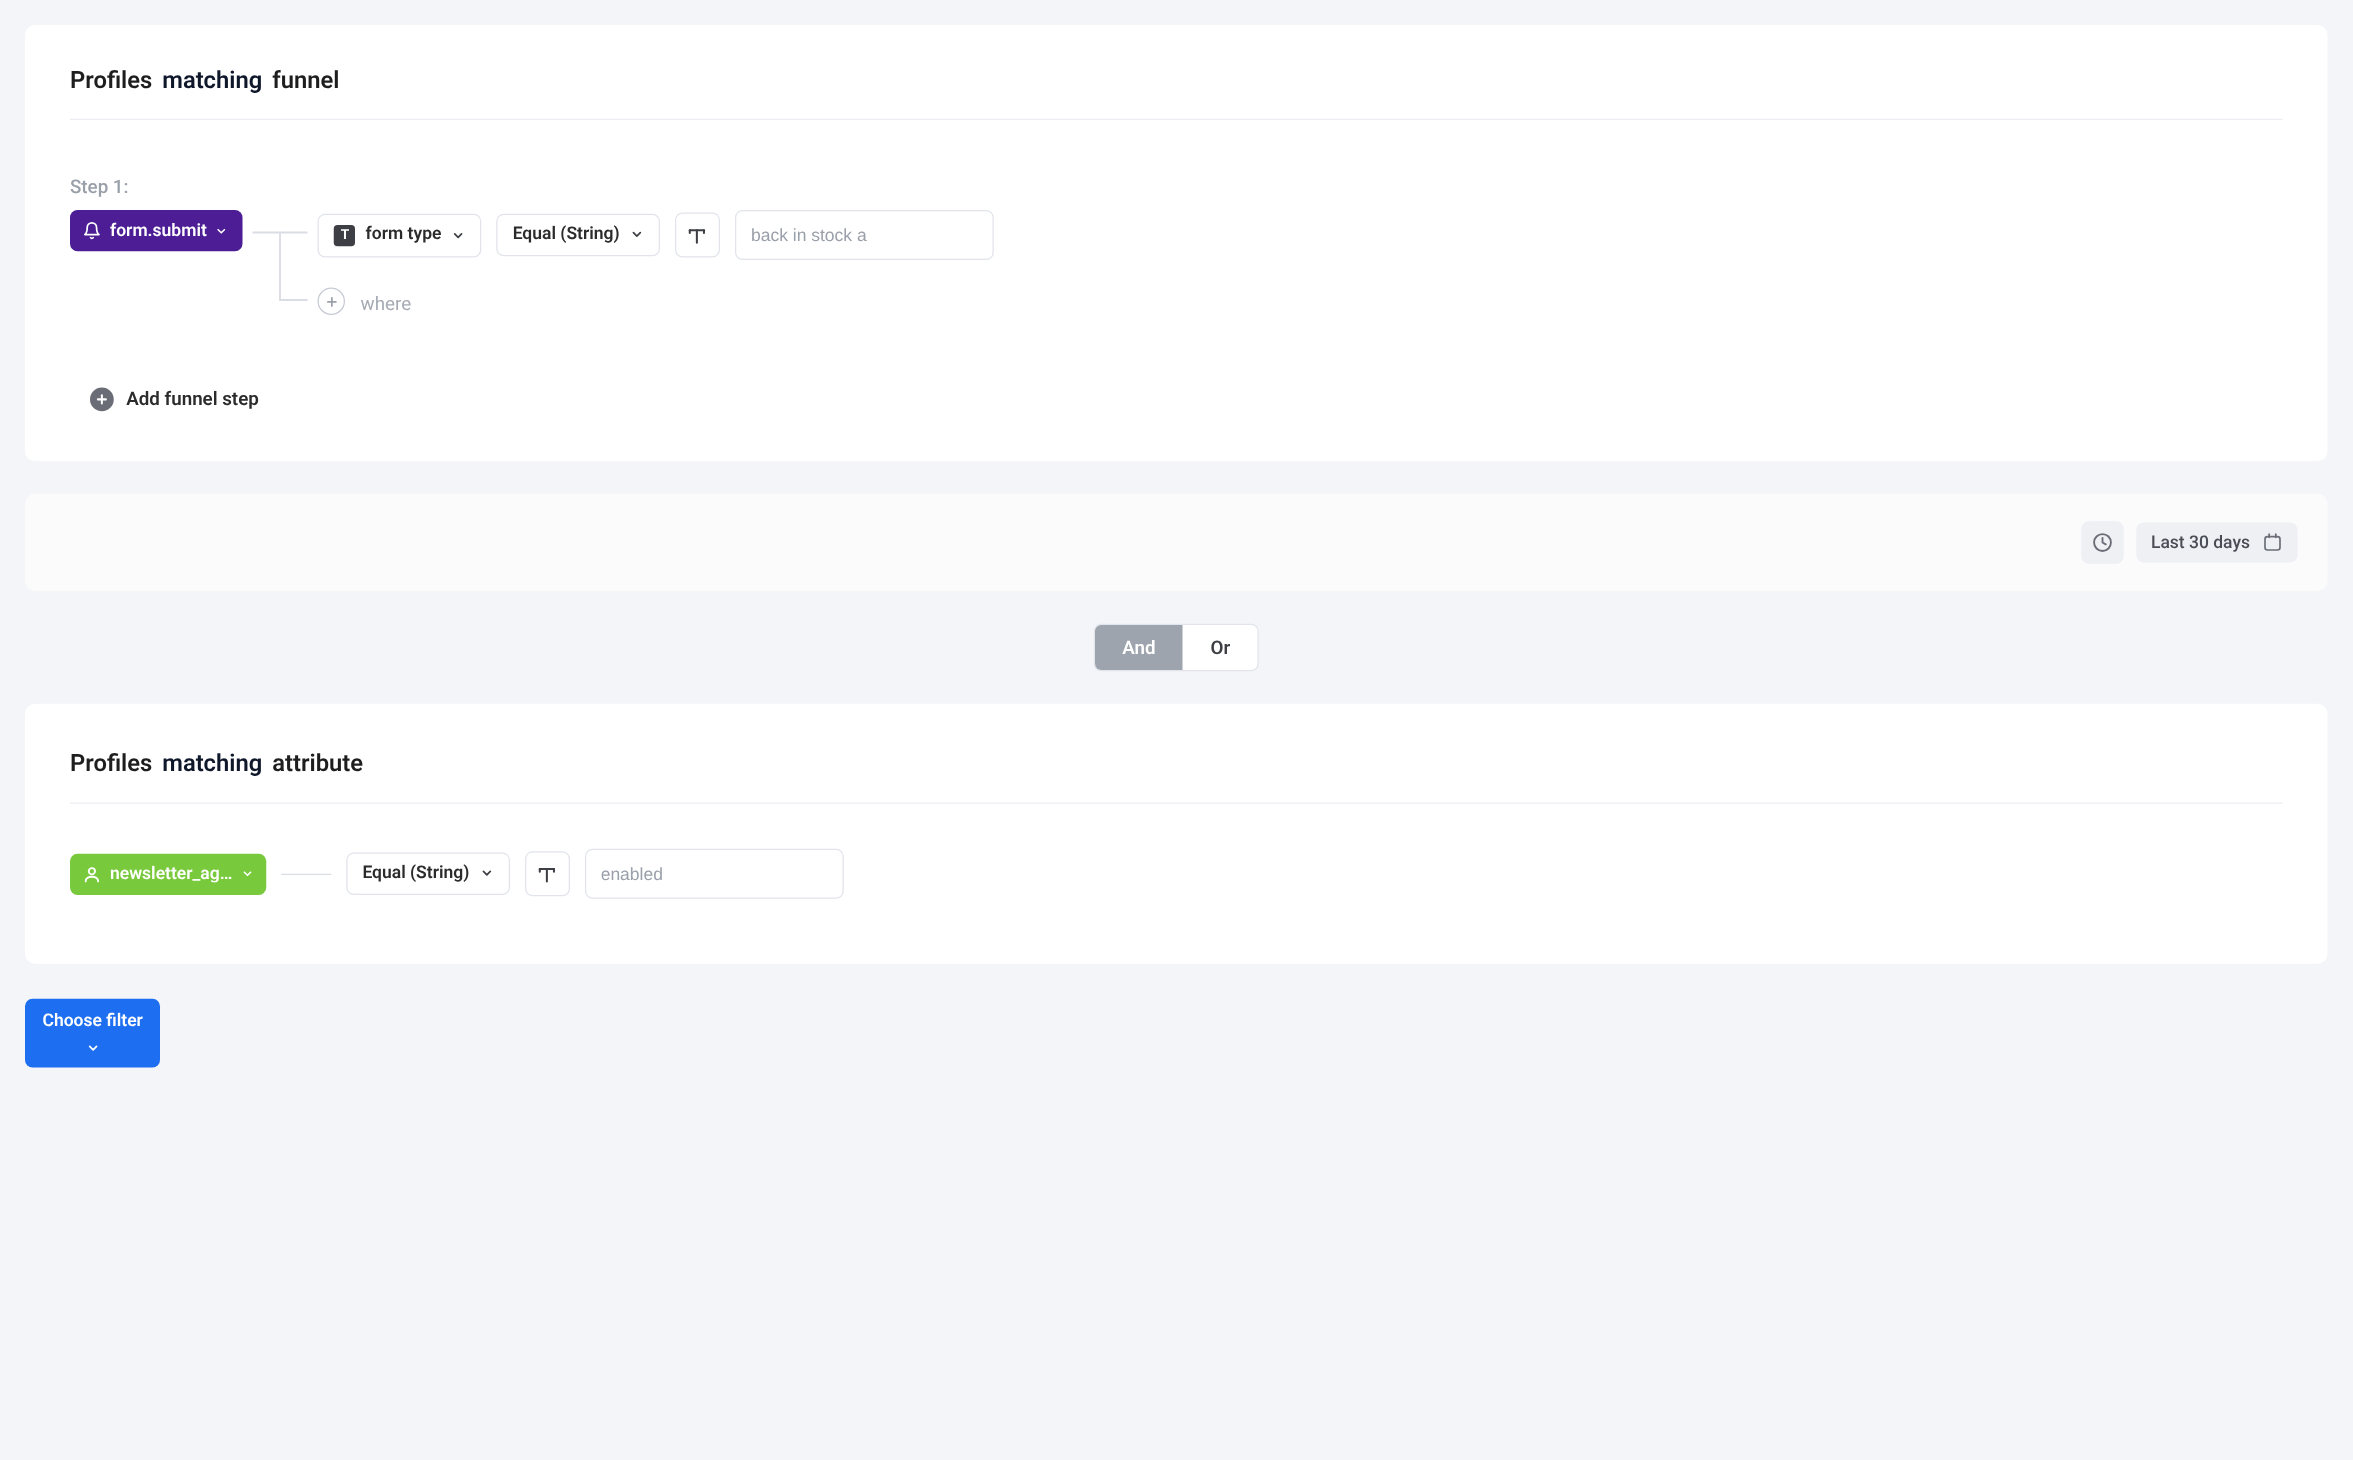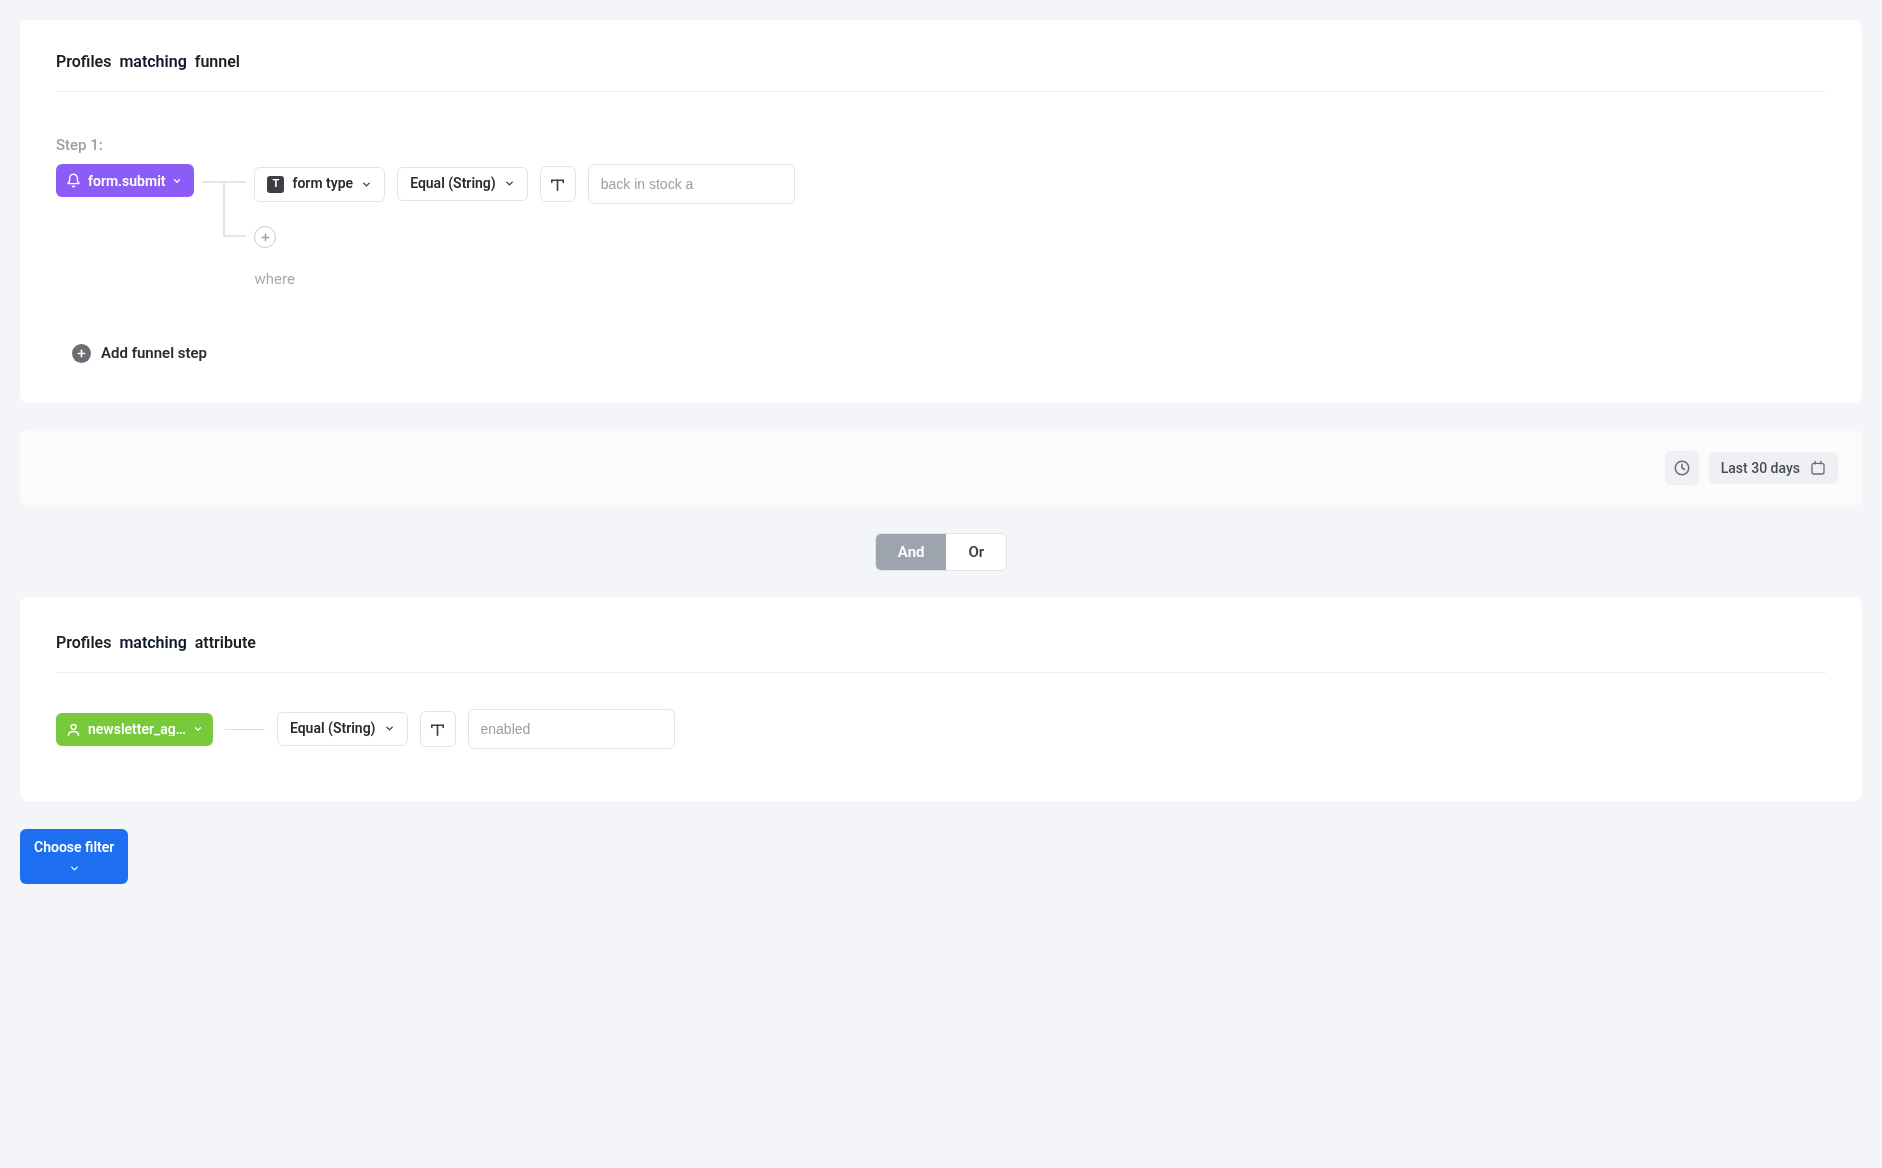--- a/index.html
+++ b/index.html
@@ -17,21 +17,21 @@
     padding: 32px 36px 40px 36px;
     margin-bottom: 0;
   }
   .card-bottom {
     background: #ffffff;
     border-radius: 8px;
     padding: 36px 36px 52px 36px;
     margin-top: 0;
   }
   .title-row {
-    font-size: 16px;
+    font-size: 19px;
     font-weight: 600;
     color: #1e1e1e;
     display: flex;
     align-items: center;
     gap: 8px;
     padding-bottom: 20px;
   }
   .title-match { color: #0f172a; }
   .hr { height: 1px; background: #eceef2; margin-top: 0; }
   .step-label {
@@ -39,21 +39,21 @@
     font-size: 15px;
     margin-top: 44px;
     margin-bottom: 10px;
     font-weight: 500;
   }
   .row { display: flex; align-items: center; gap: 12px; }
   .event-chip {
     display: inline-flex;
     align-items: center;
     gap: 7px;
-    background: #8b5cf6;
+    background: #4c1d95;
     color: #fff;
     font-weight: 600;
     font-size: 14px;
     padding: 9px 12px 9px 10px;
     border-radius: 6px;
     line-height: 1;
   }
   .attr-chip {
     display: inline-flex;
     align-items: center;
@@ -99,23 +99,22 @@
     color:#3d3f45;
   }
   .text-input {
     border:1px solid #e1e4ea; border-radius:6px;
     padding: 8px 12px; background:#fff;
     font-size:14px; color:#2b2b2b; min-width:130px;
     height:40px;
   }
   .text-input::placeholder { color:#9aa0a9; }
   .where-row {
-    display:flex; align-items:flex-start; gap:22px; color:#a5aab4; font-size:15px;
+    display:flex; align-items:flex-end; gap:12px; color:#a5aab4; font-size:15px;
     margin-left: 0;
-    flex-direction: column;
   }
   .plus-circle {
     width:22px; height:22px; border:1.5px solid #c6cad3; border-radius:50%;
     display:inline-flex; align-items:center; justify-content:center;
     color:#9aa0a9;
   }
   .add-step {
     display:flex; align-items:flex-start; gap:10px; color:#2b2b2b;
     font-weight:600; font-size:15px; margin-top:56px; margin-left:16px;
   }

